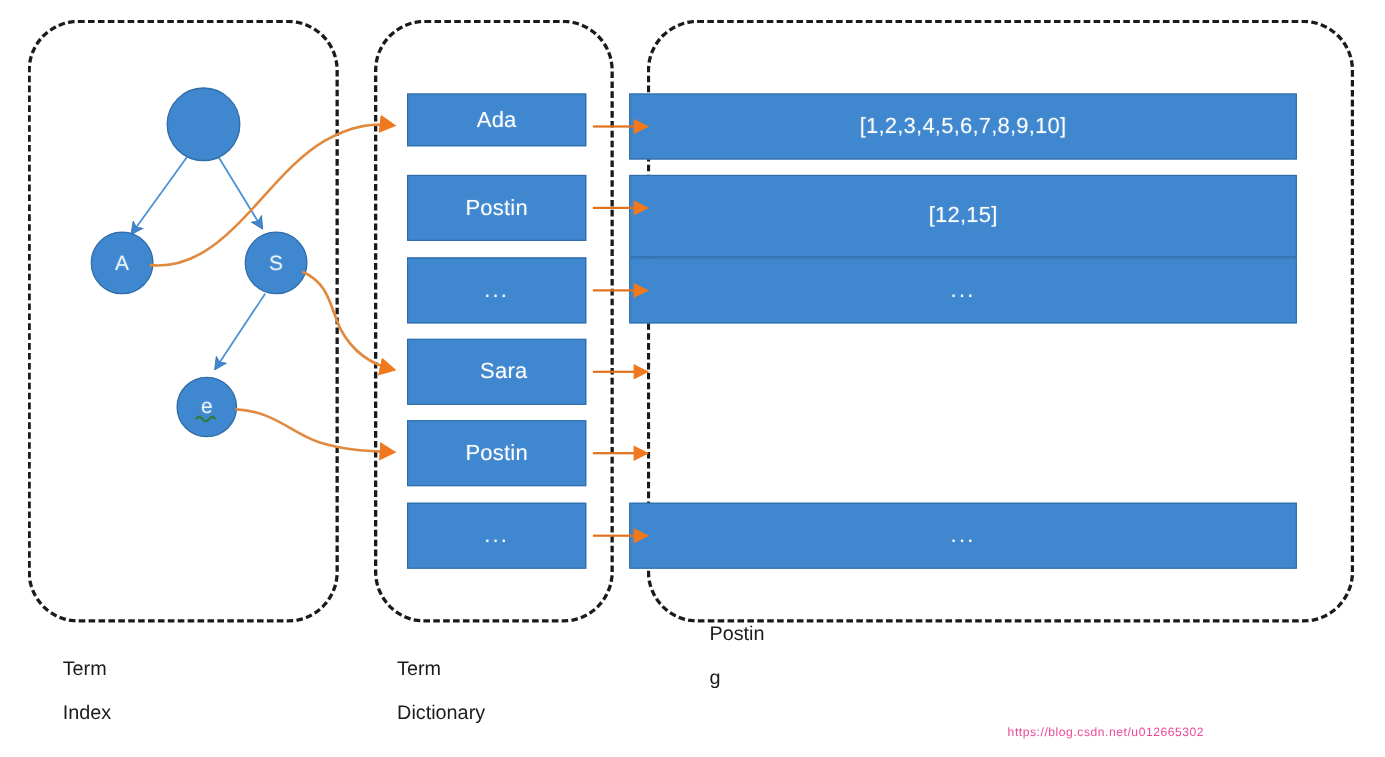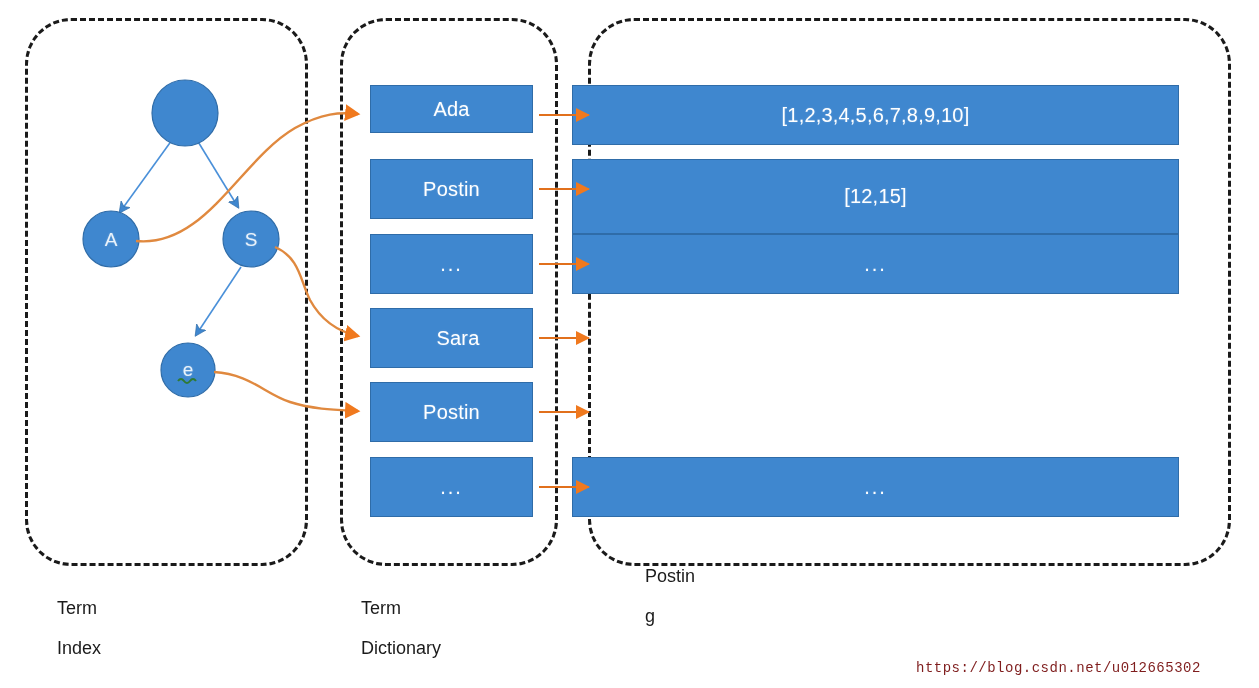--- a/index.html
+++ b/index.html
@@ -99,23 +99,23 @@
   }
   #caption-term-index { left: 57px;  top: 588px; }
   #caption-term-dict  { left: 361px; top: 588px; }
   #caption-postings   { left: 645px; top: 556px; }
 
   
   #watermark {
     position: absolute;
     left: 916px;
     top: 660px;
-    color: #7f1d1d;
-    font-family: Liberation Mono, monospace;
-    font-size: 14px;
+    color: #ec4899;
+    font-family: Liberation Sans, sans-serif;
+    font-size: 11px;
     letter-spacing: 0.5px;
     white-space: nowrap;
   }
 </style>
 </head>
 <body>
 
 <div id="canvas">
 
   <div class="region" id="region-term-index"></div>

